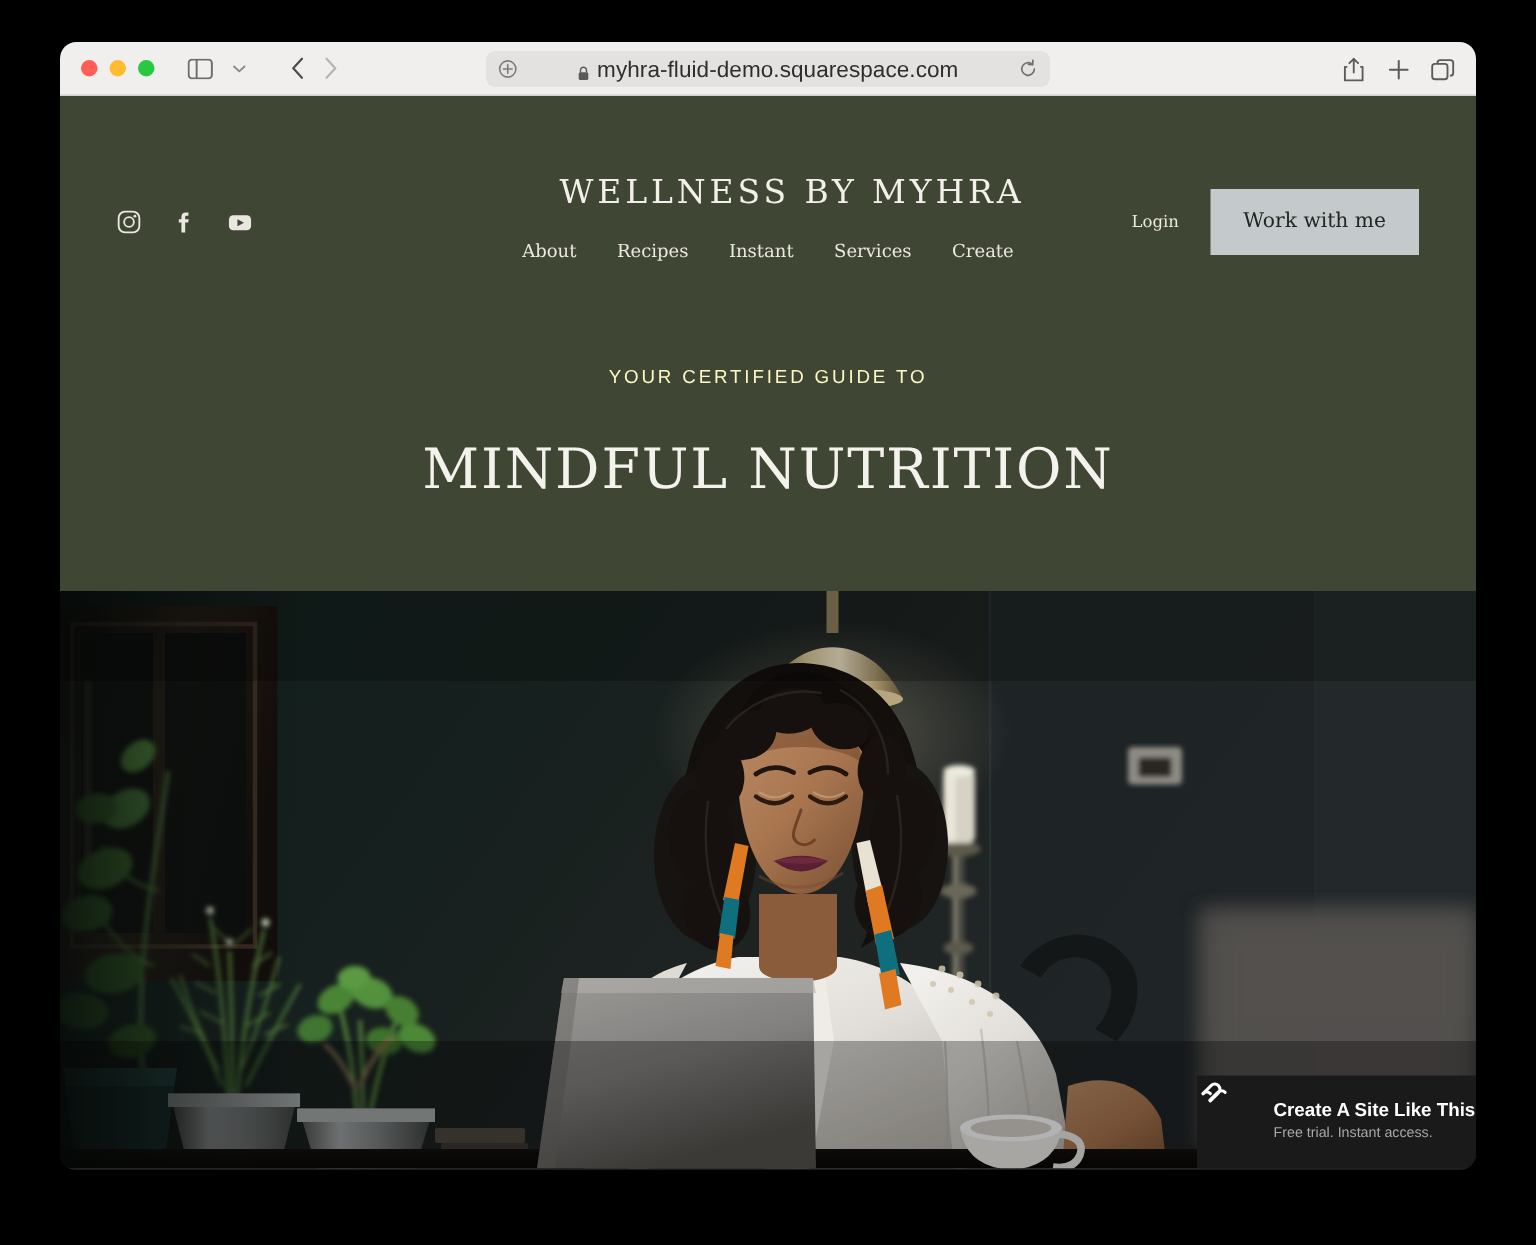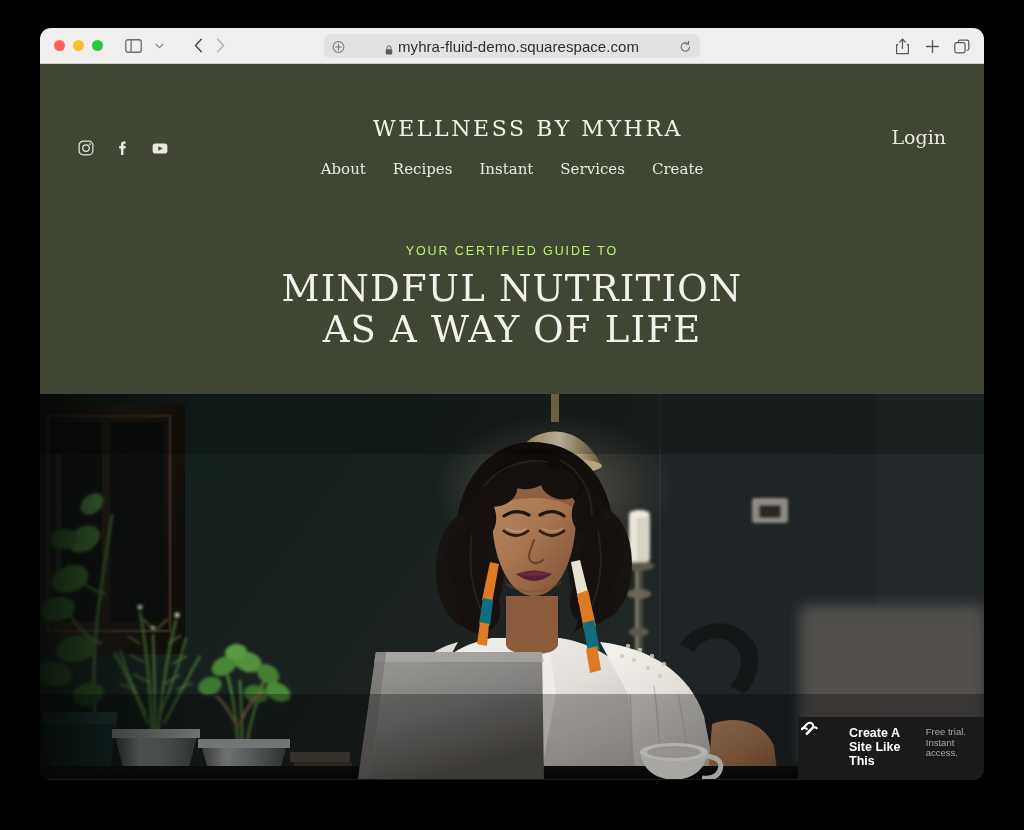--- a/index.html
+++ b/index.html
@@ -151,36 +151,36 @@
   }
 
   #primary-nav {
     position: absolute;
     top: 96px;
     left: 0; right: 0;
     display: flex;
     justify-content: center;
     gap: 27px;
     font-family: "DejaVu Serif", "Liberation Serif", serif;
-    font-size: 15px;
+    font-size: 12px;
     color: #ece9e1;
   }
   #primary-nav a { color: #ece9e1; text-decoration: none; }
 
   #header-actions {
     position: absolute;
     right: 38px;
     top: 62px;
     display: flex;
     align-items: center;
     gap: 21px;
   }
   #login-link {
     font-family: "DejaVu Serif", "Liberation Serif", serif;
-    font-size: 19px;
+    font-size: 11px;
     color: #ece9e1;
     text-decoration: none;
   }
   #cta-button {
     background: #c4c9cb;
     color: #222521;
     font-family: "DejaVu Serif", "Liberation Serif", serif;
     font-size: 13.5px;
     padding: 15px 22px;
     border: none;
@@ -193,22 +193,22 @@
   #hero-text {
     position: absolute;
     top: 180px;
     left: 0; right: 0;
     text-align: center;
   }
   #hero-eyebrow {
     font-family: "Liberation Sans", sans-serif;
     font-size: 12.5px;
     letter-spacing: 1.9px;
-    color: #bef264;
-    margin-bottom: 10px;
+    color: #fef9c3;
+    margin-bottom: 34px;
   }
   #hero-headline {
     font-family: "DejaVu Serif", "Liberation Serif", serif;
     font-weight: 400;
     color: #f4f2ec;
     font-size: 37px;
     line-height: 1.12;
     letter-spacing: 1.2px;
     text-align: center;
   }
@@ -235,21 +235,21 @@
     height: 62px;
     background: #1a1a1a;
     display: flex;
     align-items: center;
     padding-left: 16px;
     box-sizing: border-box;
     gap: 12px;
     cursor: pointer;
   }
   #sqsp-badge .sq-logo { width: 23px; height: 23px; flex: 0 0 auto; }
-  #sqsp-badge .sq-txt { display: flex; flex-direction: row; gap: 3px; }
+  #sqsp-badge .sq-txt { display: flex; flex-direction: column; gap: 3px; }
   #sqsp-title {
     font-family: "Liberation Sans", sans-serif;
     font-size: 12.5px;
     font-weight: bold;
     color: #ffffff;
     line-height: 1.1;
   }
   #sqsp-sub {
     font-family: "Liberation Sans", sans-serif;
     font-size: 9.5px;
@@ -383,27 +383,27 @@
         <nav id="primary-nav">
           <a>About</a>
           <a>Recipes</a>
           <a>Instant</a>
           <a>Services</a>
           <a>Create</a>
         </nav>
 
         <div id="header-actions">
           <a id="login-link">Login</a>
+          <button id="cta-button">Work with me</button>
         </div>
 
         <div id="hero-text">
           <div id="hero-eyebrow">YOUR CERTIFIED GUIDE TO</div>
           <div id="hero-headline">
             <span class="hl">MINDFUL NUTRITION</span>
-            <span class="hl">AS A WAY OF LIFE</span>
           </div>
         </div>
       </div>
 
       <div id="hero-image">
         <svg width="944" height="385" viewBox="0 0 944 385" preserveAspectRatio="none">
           <defs>
             <linearGradient id="wallGrad" x1="0" y1="0" x2="1" y2="0.3">
               <stop offset="0%" stop-color="#12201d"></stop>
               <stop offset="35%" stop-color="#16201e"></stop>

